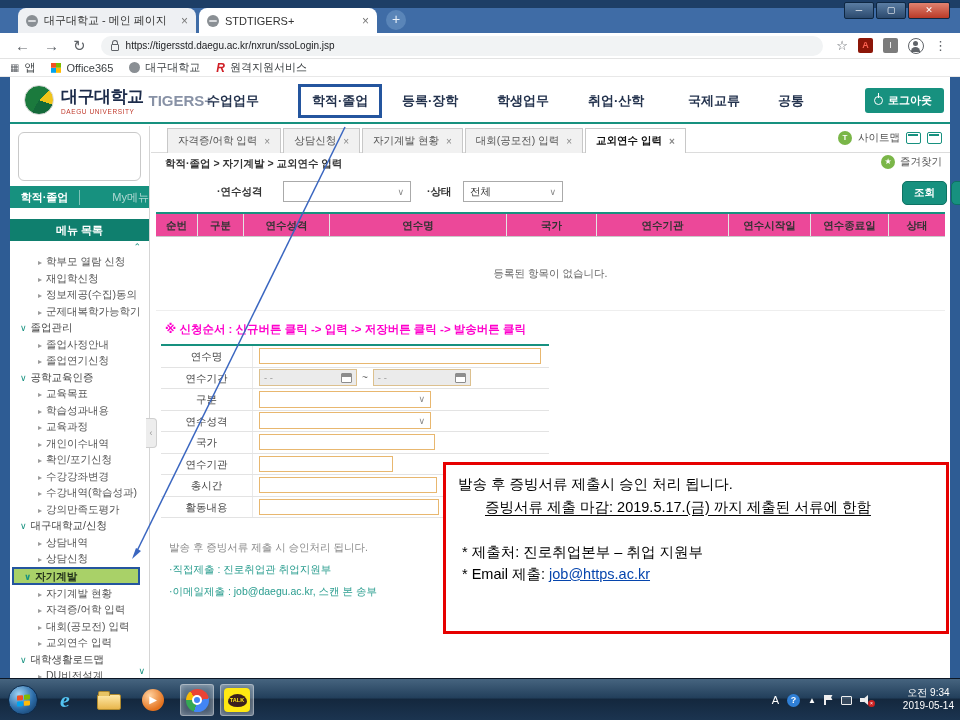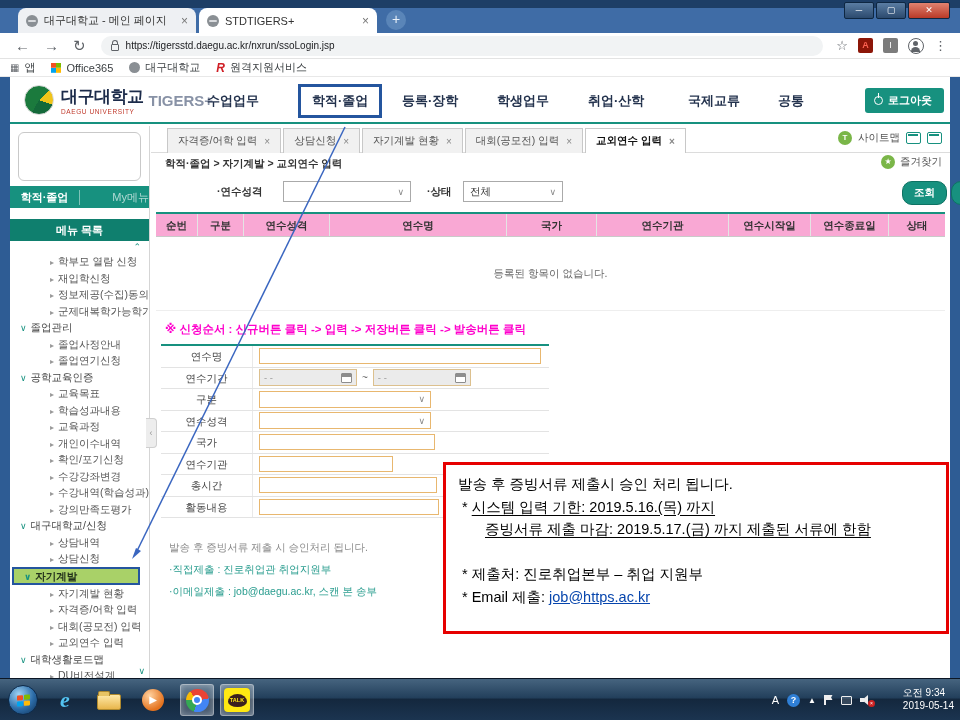--- a/index.html
+++ b/index.html
@@ -64,21 +64,21 @@
   .pwr::after{content:""; position:absolute; left:2.5px; top:-4px; width:1.5px; height:5px; background:#fff;}
 
   
   #sidebar { position:absolute; left:0; top:49px; width:140px; height:552px; background:#fff; border-right:1px solid #d5d5d5; }
   .profile-box { margin:6px 8px 0 8px; height:49px; background:#fff; border:1px solid #c9c9c9; border-radius:6px; }
   .side-tabs { margin-top:5px; height:22px; background:#17917f; display:flex; align-items:center; font-size:11px; }
   .side-tab-l { flex:1; text-align:center; color:#fff; font-weight:bold; border-right:1px solid rgba(255,255,255,.45);}
   .side-tab-r { flex:1; text-align:right; color:rgba(255,255,255,.65); }
   .menu-title { margin-top:11px; height:22px; background:#0f7f6e; color:#fff; font-weight:bold; font-size:11px; text-align:center; line-height:22px;}
   .menu-collapse { text-align:right; padding:0 8px; color:#17917f; font-size:9px; height:12px; line-height:12px;}
-  .s-item { height:16.5px; line-height:16.5px; font-size:10.5px; color:#555; padding-left:40px; white-space:nowrap; overflow:hidden;}
+  .s-item { height:16.5px; line-height:16.5px; font-size:10.5px; color:#555; padding-left:28px; white-space:nowrap; overflow:hidden;}
   .s-item .arr { color:#999; font-size:8px; margin-right:4px; }
   .s-item.grp { padding-left:10px; color:#444; }
   .s-item.grp .arr { color:#17917f; font-size:9px; }
   .s-item.active-item { background:#a9d168; border:2px solid #24559e; width:128px; margin-left:2px; height:18px; line-height:14px; color:#23321c; font-weight:bold;}
   .side-bottom-chevron { position:absolute; right:4px; bottom:2px; color:#17917f; font-size:9px; }
 
   
   #main { position:absolute; left:141px; top:49px; width:799px; height:552px; background:#fff; }
   #ctabs { position:absolute; left:0; top:2px; width:799px; height:25px; display:flex; padding-left:16px; border-bottom:1px solid #dcdcdc;}
   .ctab { display:flex; align-items:center; gap:7px; padding:0 10px; font-size:10.5px; color:#555; background:#f1f1f1;
@@ -91,24 +91,24 @@
   .win-ic::after { content:""; position:absolute; left:1px; top:1px; width:10px; height:2px; background:#17917f;}
   .bc-row { position:absolute; left:14px; top:31px; font-size:10.5px; font-weight:bold; color:#333; }
   .fav-wrap { position:absolute; right:8px; top:29px; display:flex; align-items:center; gap:5px; font-size:10.5px; color:#555;}
 
   .filter-row { position:absolute; left:0; top:52px; width:958px; height:30px;margin-left:40px; }
   .f-label { position:absolute; top:7px; font-size:10.5px; font-weight:bold; color:#333; }
   .f-select { position:absolute; top:3px; height:21px; border:1px solid #aaa; background:#fff; font-size:10.5px; color:#333;
               display:flex; align-items:center; justify-content:space-between; padding:0 6px; }
   .f-select .chev { color:#888; font-size:9px; }
   .btn-row { position:absolute; right:6px; top:3px; display:flex; gap:4px; }
-  .tbtn { background:#17917f; color:#fff; font-size:10.5px; font-weight:bold; padding:4px 11px; border-radius:10px; border:1px solid #0e7263;}
+  .tbtn { background:#17917f; color:#fff; font-size:10.5px; font-weight:bold; padding:4px 11px; border-radius:5px; border:1px solid #0e7263;}
 
   .grid-table { position:absolute; left:5px; top:86px; width:789px; border-top:2px solid #17917f; }
-  .thead { display:flex; height:23px; background:#f9a8d4; border-bottom:1px solid #c9c9c9; }
+  .thead { display:flex; height:23px; background:#ec4899; border-bottom:1px solid #c9c9c9; }
   .th { font-size:10.5px; font-weight:bold; color:#333; text-align:center; line-height:23px; border-right:1px solid #e4e4e4; overflow:hidden; white-space:nowrap;}
   .th:last-child { border-right:none; }
   .empty-area { height:74px; display:flex; align-items:center; justify-content:center; font-size:10.5px; color:#666; border-bottom:1px solid #eee;}
 
   .instruction { position:absolute; left:14px; top:196px; font-size:11.5px; font-weight:bold; color:#ff00cc; }
 
   .form-table { position:absolute; left:10px; top:218px; width:388px; border-top:2px solid #17917f; }
   .f-row { display:flex; height:21.5px; border-bottom:1px solid #e3e3e3; align-items:center; }
   .f-cell-label { width:92px; text-align:center; font-size:10.5px; color:#444; border-right:1px solid #e9e9e9; align-self:stretch; line-height:21.5px;}
   .f-cell-field { flex:1; display:flex; align-items:center; padding-left:6px; gap:5px;}
@@ -158,21 +158,21 @@
   .help-ic { width:13px; height:13px; border-radius:50%; background:#2f7fd6; color:#fff; font-size:9px; font-weight:bold; text-align:center; line-height:13px;}
   .up-ic { color:#fff; font-size:8px; }
   .flag-ic { width:9px; height:10px; position:relative; }
   .flag-ic::before{content:""; position:absolute; left:0; top:0; width:1.5px; height:10px; background:#eee;}
   .flag-ic::after{content:""; position:absolute; left:1.5px; top:0; width:7px; height:5px; background:#eee; clip-path:polygon(0 0,100% 0,80% 50%,100% 100%,0 100%);}
   .winst-ic { width:11px; height:9px; border:1.5px solid #eee; border-radius:1px; position:relative; background:rgba(255,255,255,.15);}
   .spk-ic { width:12px; height:10px; position:relative; }
   .spk-ic::before{content:""; position:absolute; left:0; top:3px; width:4px; height:4px; background:#eee;}
   .spk-ic::after{content:""; position:absolute; left:2px; top:0; width:0; height:0; border-right:6px solid #eee; border-top:5px solid transparent; border-bottom:5px solid transparent;}
   .spk-badge { position:absolute; right:-3px; bottom:-2px; width:7px; height:7px; border-radius:50%; background:#c22; color:#fff; font-size:5px; line-height:7px; text-align:center;}
-  .clock { position:absolute; right:6px; top:7px; text-align:left; color:#fff; font-size:10px; line-height:13px;}
+  .clock { position:absolute; right:6px; top:7px; text-align:center; color:#fff; font-size:10px; line-height:13px;}
 </style>
 </head>
 <body>
 
 <div id="frame-top"></div>
 <div id="win-controls">
   <div class="wc-btn">─</div>
   <div class="wc-btn">▢</div>
   <div class="wc-btn close">✕</div>
 </div>
@@ -430,21 +430,20 @@
 
   <div class="collapse-handle">‹</div>
 
   <svg id="annot-svg" viewBox="0 0 940 601">
     <line x1="335" y1="50" x2="126" y2="476" stroke="#3a66c0" stroke-width="1.5"></line>
     <polygon points="122,482 131,474 126,471" fill="#3a66c0"></polygon>
   </svg>
 
   <div id="redbox">
     <div>발송 후 증빙서류 제출시 승인 처리 됩니다.</div>
-    <div>&nbsp;<span>* </span><span class="ul">시스템 입력 기한: 2019.5.16.(목) 까지</span></div>
     <div class="ind ul">증빙서류 제출 마감: 2019.5.17.(금) 까지 제출된 서류에 한함</div>
     <div class="blank"></div>
     <div>&nbsp;<span>* </span><span>제출처: 진로취업본부 – 취업 지원부</span></div>
     <div>&nbsp;<span>* Email 제출: </span><a class="maillink">job@https.ac.kr</a></div>
   </div>
 </div>
 
 <div id="taskbar">
   <div class="start-orb">
     <div class="orb-flag">

